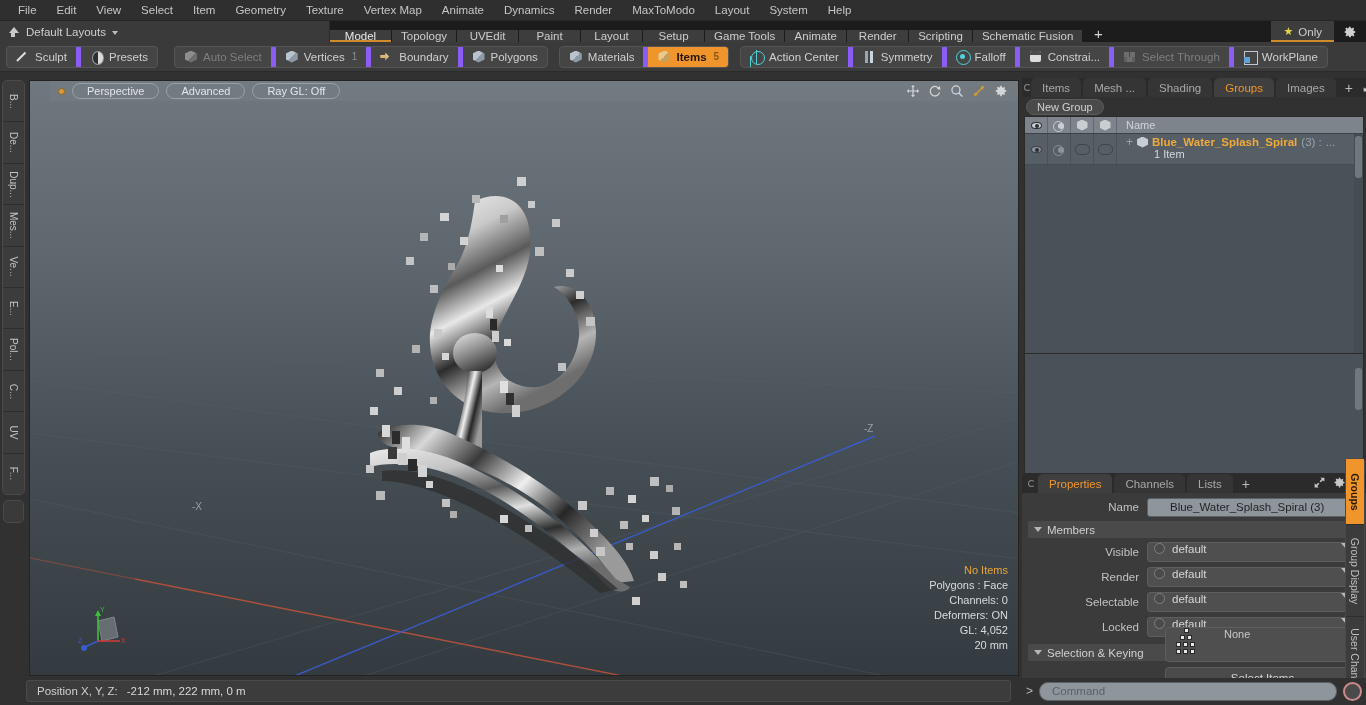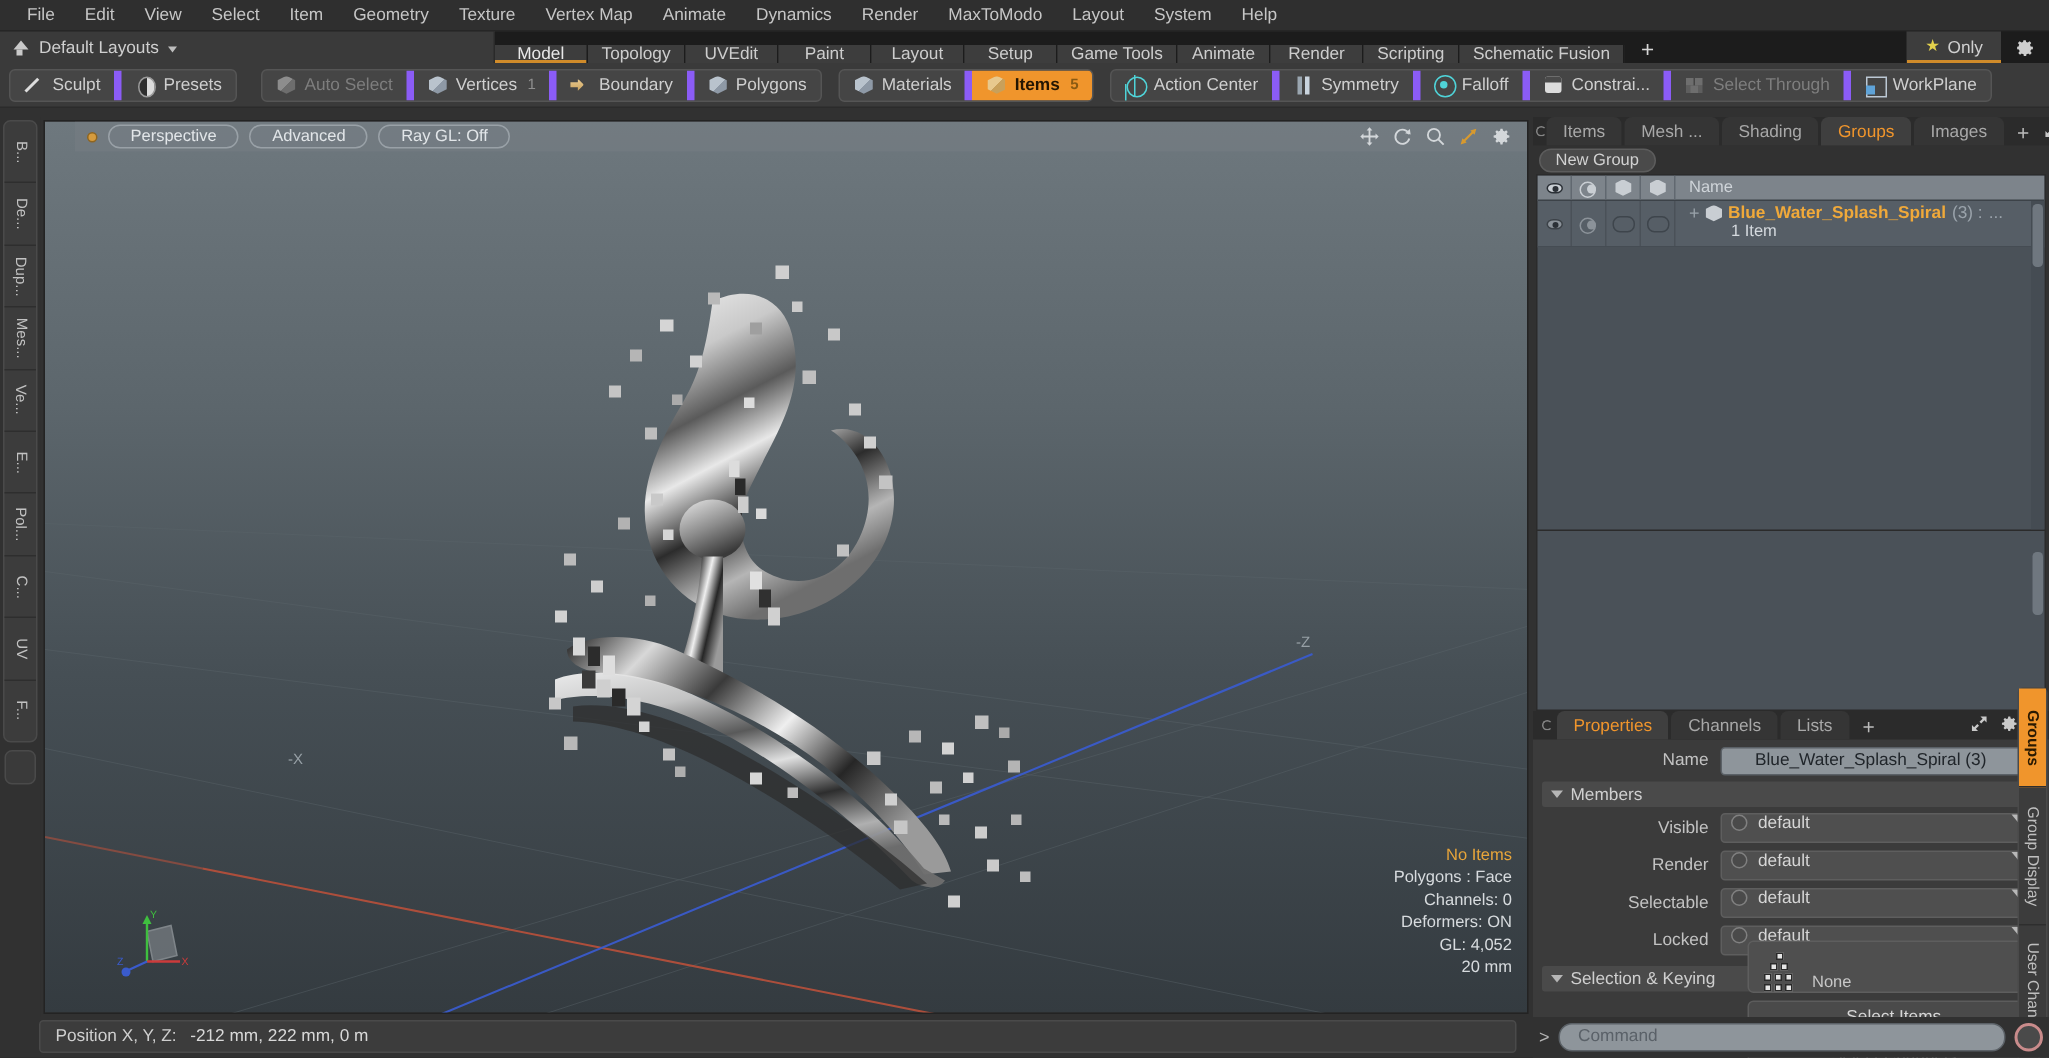--- a/index.html
+++ b/index.html
@@ -304,21 +304,21 @@
   }
   .pdrop .circle { width: 11px; height: 11px; border-radius: 50%; border: 1px solid #808080;
     background: #4a4a4a; flex: 0 0 auto; }
   .pdrop .dcaret { margin-left: auto; width: 0; height: 0;
     border-left: 5px solid transparent; border-right: 5px solid transparent;
     border-top: 6px solid #b8b8b8; }
 
   .selbox {
     position: absolute; left: 143px; top: 549px; width: 195px; height: 35px;
     background: #4f4f4f; border: 1px solid #5e5e5e; border-radius: 4px;
-    display: flex; align-items: flex-end; gap: 10px; padding: 0 10px;
+    display: flex; align-items: flex-start; gap: 26px; padding: 0 10px;
   }
   .dotgrid { width: 22px; height: 26px; position: relative; }
   .dotgrid i { position: absolute; width: 5px; height: 5px; background: #e6e6e6;
     border: 1px solid #2a2a2a; display: block; }
   .pbtn {
     position: absolute; left: 143px; width: 195px; height: 21px; background: #4a4a4a;
     border: 1px solid #5c5c5c; border-radius: 4px; display: flex; align-items: center;
     justify-content: center; color: #d6d6d6; font-size: 11.5px; cursor: default;
   }
   .pbtn.dis { color: #7a7a7a; }

